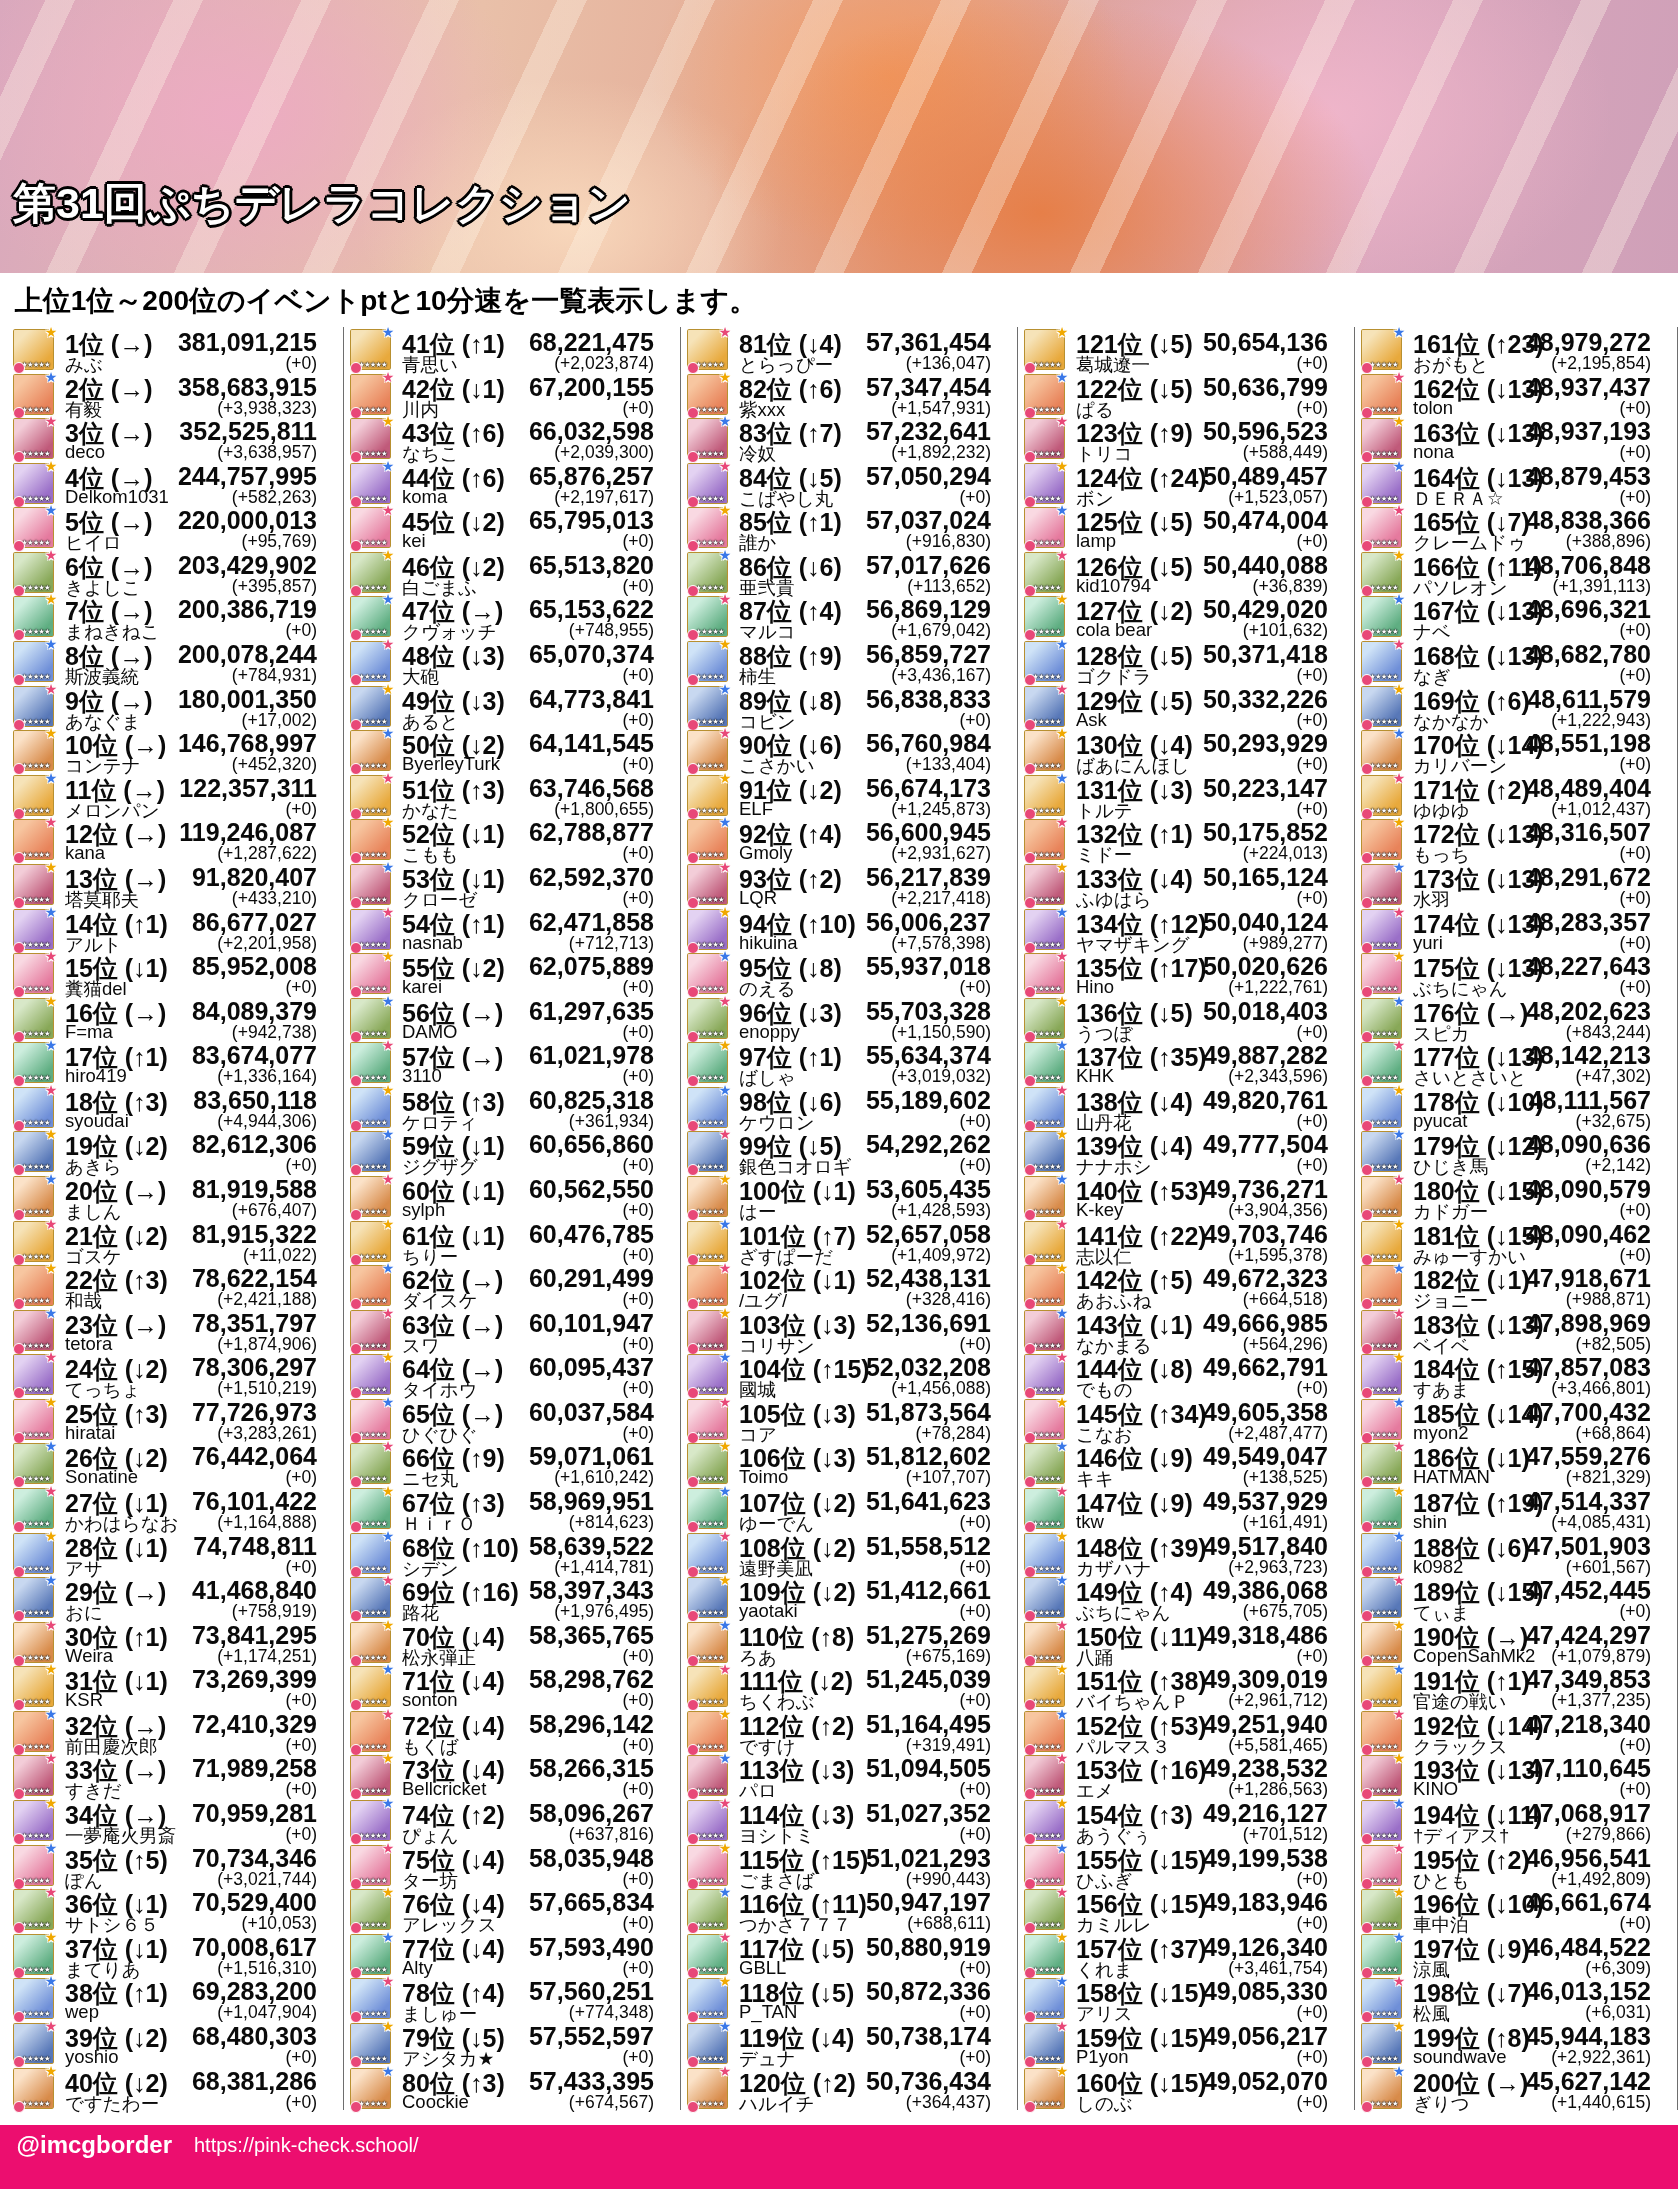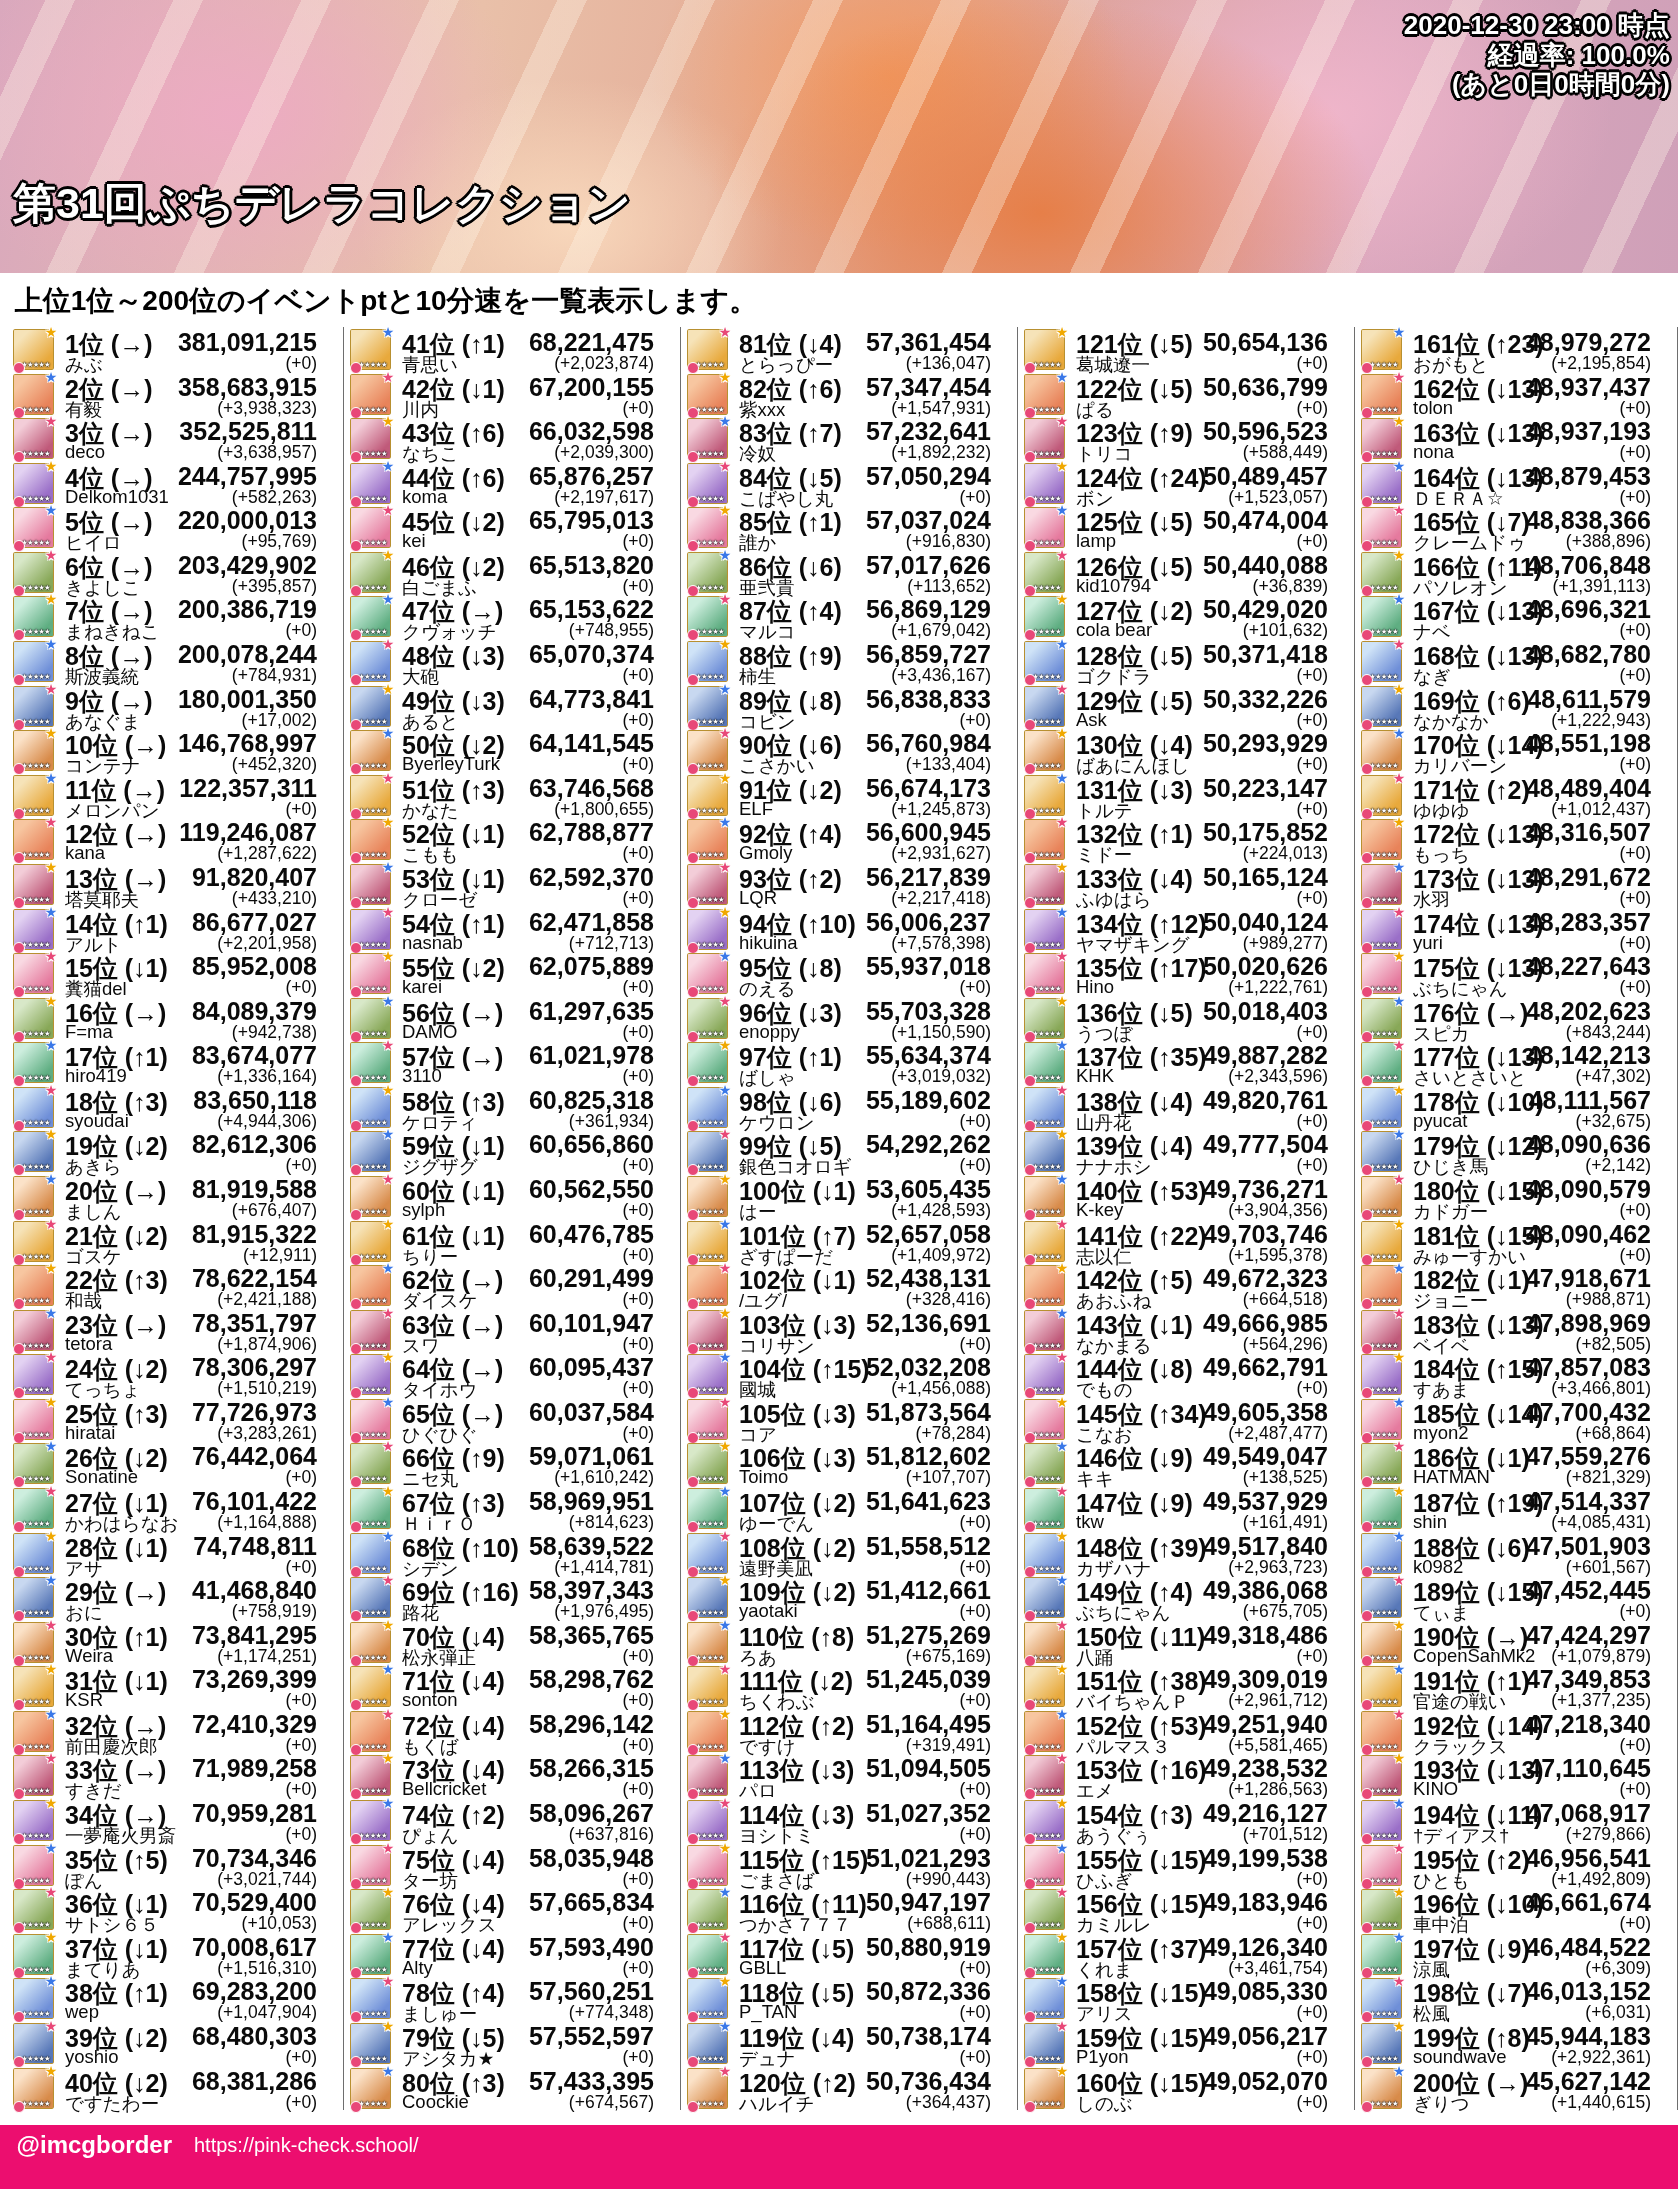--- a/index.html
+++ b/index.html
@@ -53,25 +53,20 @@
   .footer{position:absolute;left:0;top:2125px;width:1679px;height:65px;background:#ec0e6f;color:#fff;}
   .f-handle{position:absolute;left:16.6px;top:5.5px;font-size:24px;font-weight:bold;}
   .f-url{position:absolute;left:194px;top:9.2px;font-size:20px;}
   .f-disc{position:absolute;left:16.6px;top:35px;font-size:20px;font-weight:bold;white-space:nowrap;}
 </style>
 </head>
 <body>
 
 <div class="header">
   <div class="streaks"></div>
-  <div class="outline clock">
-    <div>2020-12-30 23:00 時点</div>
-    <div>経過率: 100.0%</div>
-    <div>(あと0日0時間0分)</div>
-  </div>
   <div class="outline title">第31回ぷちデレラコレクション</div>
 </div>
 
 <div class="subtitle">上位1位～200位のイベントptと10分速を一覧表示します。</div>
 
 <div id="columns">
     <div class="col" style="left: 11px; width: 332px;">
       <div class="row" style="top: 0px;">
         <div class="avatar" style="background: linear-gradient(135deg, rgb(246, 227, 184) 20%, rgb(232, 169, 60) 80%);">
           <span class="pstar" style="color: rgb(240, 168, 0);">★</span>
@@ -294,21 +289,21 @@
       </div>
       <div class="row" style="top: 892px;">
         <div class="avatar" style="background: linear-gradient(135deg, rgb(246, 227, 184) 20%, rgb(232, 169, 60) 80%);">
           <span class="pstar" style="color: rgb(232, 72, 120);">★</span>
           <span class="rstars">★★★★★</span>
           <span class="attrdot" style="background: rgb(232, 72, 120);"></span>
         </div>
         <span class="rank">21位 (↓2)</span>
         <span class="name">ゴスケ</span>
         <span class="pts">81,915,322</span>
-        <span class="delta">(+12,911)</span>
+        <span class="delta">(+11,022)</span>
       </div>
       <div class="row" style="top: 936px;">
         <div class="avatar" style="background: linear-gradient(135deg, rgb(247, 198, 160) 20%, rgb(232, 131, 90) 80%);">
           <span class="pstar" style="color: rgb(240, 168, 0);">★</span>
           <span class="rstars">★★★★★</span>
           <span class="attrdot" style="background: rgb(232, 72, 120);"></span>
         </div>
         <span class="rank">22位 (↑3)</span>
         <span class="name">和哉</span>
         <span class="pts">78,622,154</span>

